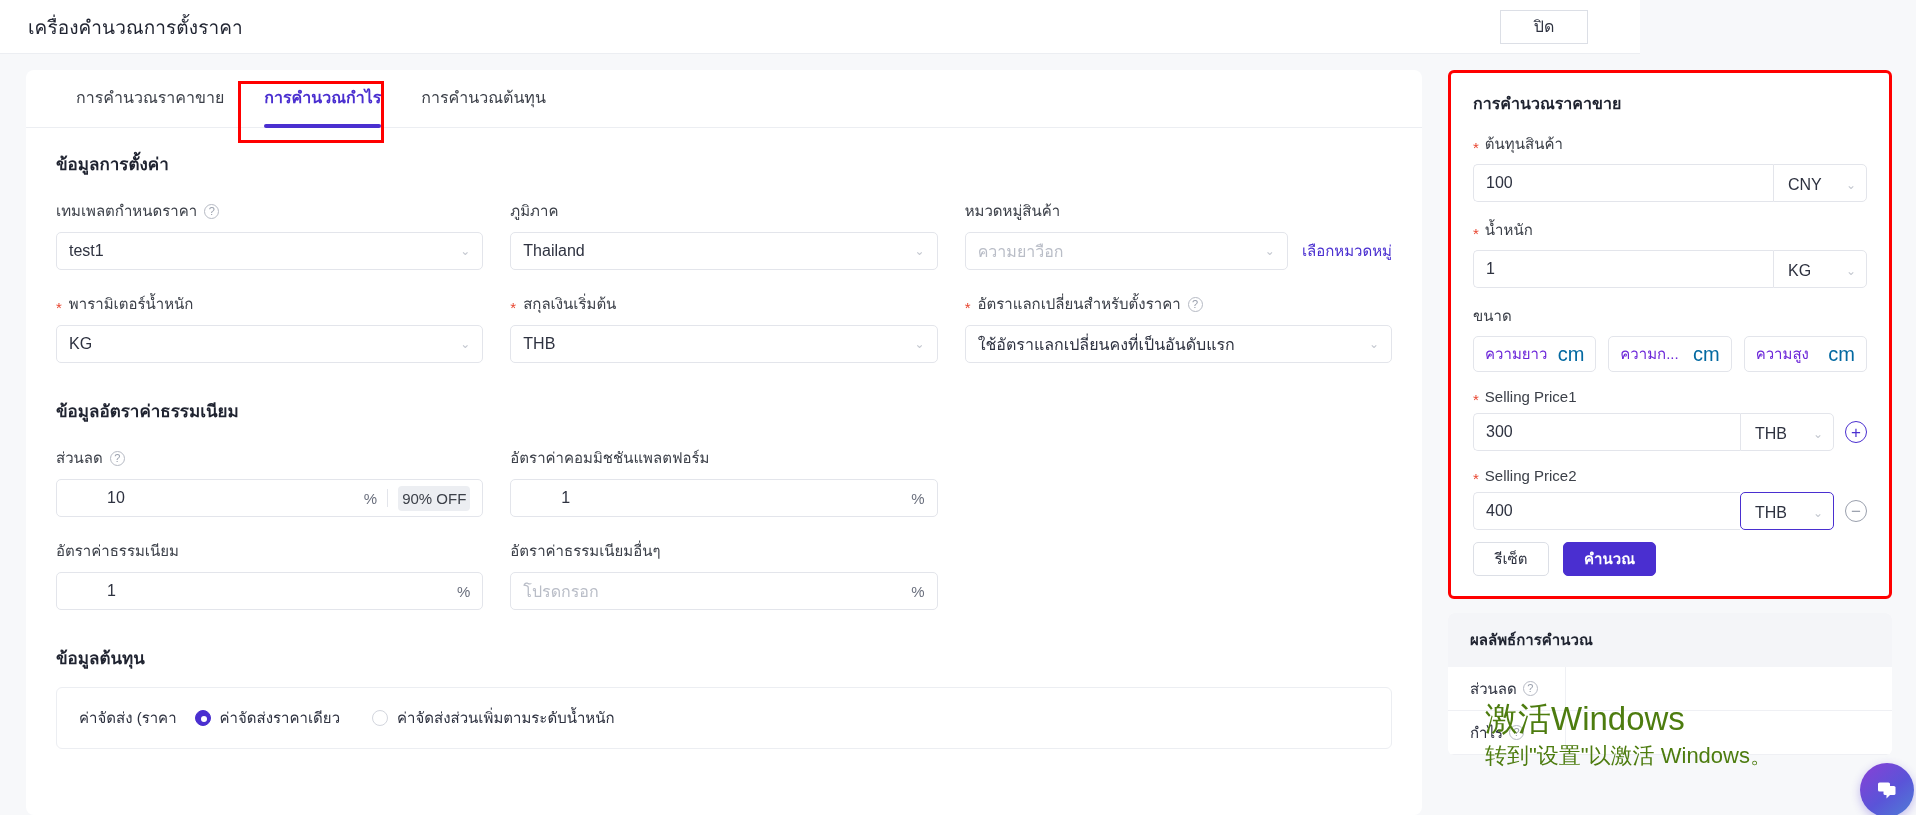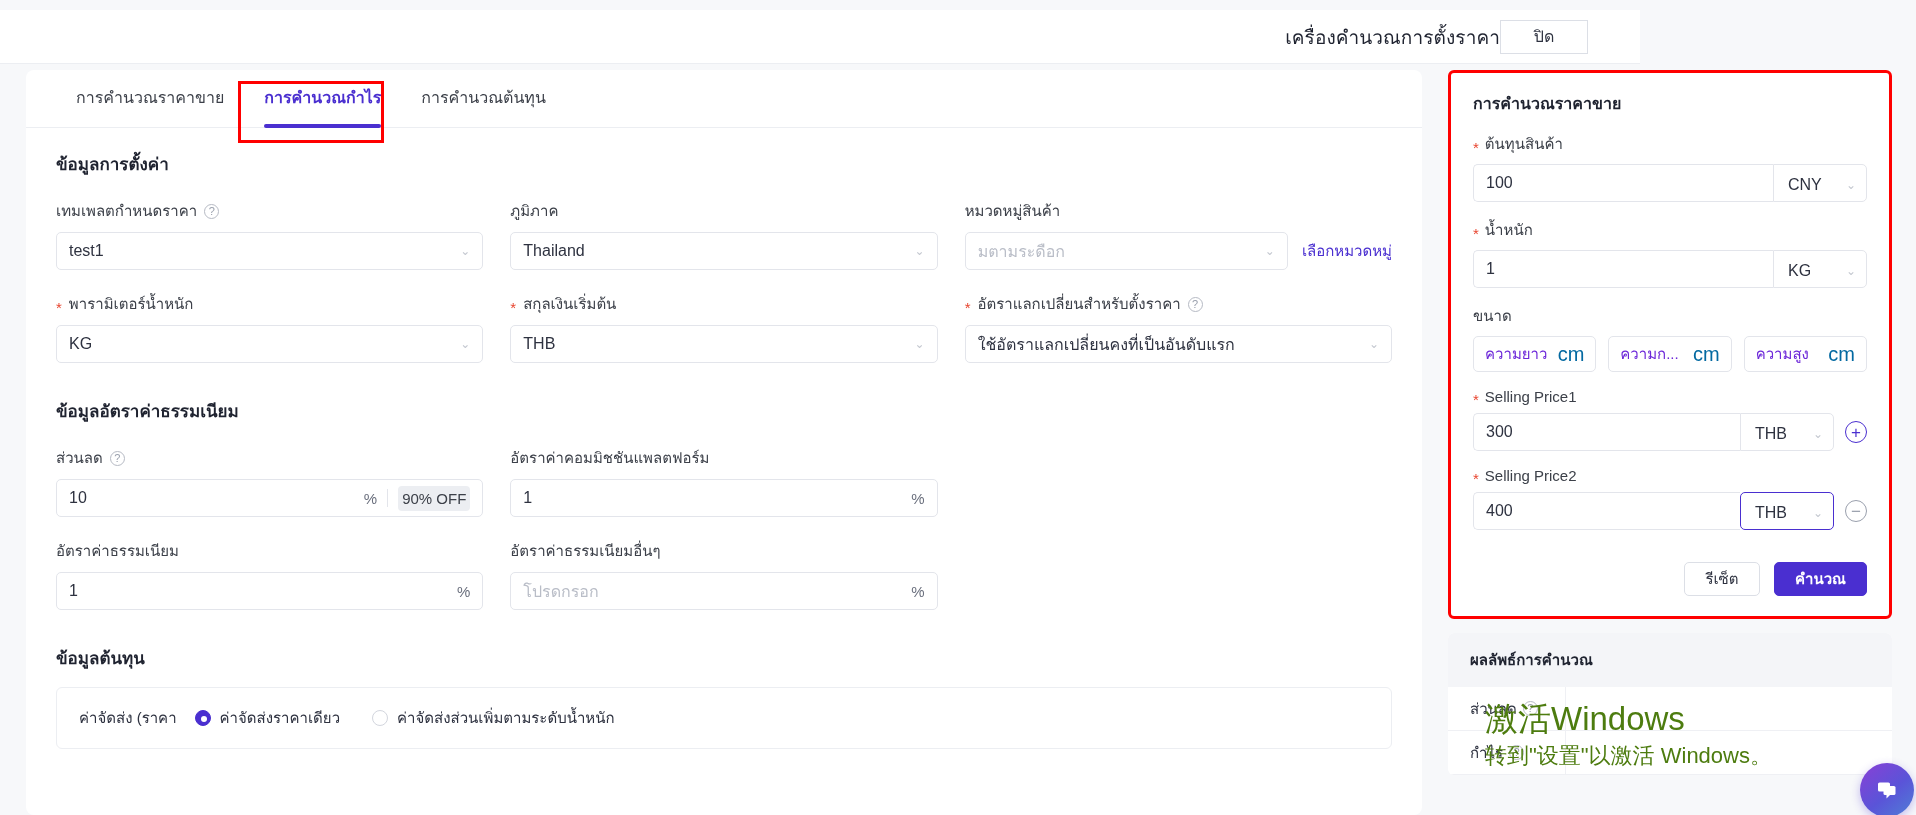--- a/index.html
+++ b/index.html
@@ -7,23 +7,23 @@
     width: 1916px; height: 815px;
     background: #ffffff;
     font-family: "Liberation Sans", "DejaVu Sans", sans-serif;
     color: #1f2330;
     overflow: hidden;
   }
   .app { position: relative; width: 1916px; height: 815px; background:#f7f8fa; }
 
   
   .topbar {
-    position: absolute; left:0; top:10px; width:1640px; height:54px;
+    position: absolute; left:0; top:0; width:1640px; height:54px;
     background:#ffffff; border-bottom:1px solid #eceef2;
-    display:flex; align-items:center; justify-content:flex-end;
+    display:flex; align-items:center; justify-content:space-between;
     padding: 0 52px 0 28px;
   }
   .topbar-title { font-size:19px; color:#1f2330; letter-spacing:.1px; }
   .close-btn {
     min-width:88px; height:34px; border:1px solid #dcdfe6; border-radius:0;
     background:#fff; color:#2e3240; font-size:16px;
     display:flex; align-items:center; justify-content:center; cursor:pointer;
     padding: 0 18px;
   }
 
@@ -72,21 +72,21 @@
   }
   .inp .val { flex:1; overflow:hidden; white-space:nowrap; }
   .inp .ph { flex:1; color:#b9bdc7; overflow:hidden; white-space:nowrap; }
   .chev { color:#c4c8d0; font-size:12px; margin-left:8px; }
   .suffix { color:#6a6f7d; font-size:15px; }
   .divline { width:1px; height:18px; background:#e3e5eb; margin:0 10px; }
   .pill {
     background:#eceef2; color:#3c4049; font-size:15px; border-radius:4px;
     padding: 4px 4px; white-space:nowrap;
   }
-  .inp.num .val { text-align:left; }
+  .inp.num .val { text-align:left;margin-left:38px; }
 
   .cat-row { display:flex; align-items:center; gap:14px; }
   .cat-row .inp { flex:1; }
   .link { color:#4a2fd0; font-size:15px; cursor:pointer; white-space:nowrap; }
 
   .block-head { margin-top: 34px; }
 
   .cost-box {
     margin-top:16px; border:1px solid #eceef2; border-radius:6px;
     padding: 18px 22px; display:flex; align-items:center; gap:18px;
@@ -141,21 +141,21 @@
 
   .dims { display:flex; gap:12px; }
   .dim {
     flex:1; height:36px; border:1px solid #e3e5eb; border-radius:5px;
     display:flex; align-items:center; justify-content:space-between;
     padding: 0 11px; background:#fff;
   }
   .dim .dph { color:#6d28d9; font-size:15px; overflow:hidden; white-space:nowrap; }
   .dim .du { color:#0369a1; font-size:20px; }
 
-  .actions { display:flex; justify-content:flex-end; gap:14px; margin-top:32px; }
+  .actions { display:flex; justify-content:flex-start; gap:14px; margin-top:12px; }
   .btn {
     height:34px; min-width:76px; border-radius:5px; font-size:15px;
     display:flex; align-items:center; justify-content:center; cursor:pointer;
     padding: 0 20px;
   }
   .btn.ghost { border:1px solid #dcdfe6; background:#fff; color:#2e3240; }
   .btn.primary { background:#4a2fd0; color:#fff; border:1px solid #4a2fd0; font-weight:bold;}
 
   .result-card {
     margin-top:14px; background:#ffffff; border-radius:6px; overflow:hidden;
@@ -234,21 +234,21 @@
             <span class="chev">⌄</span>
           </div>
         </div>
 
         <div class="field">
           <div class="flabel">
             <span>หมวดหมู่สินค้า</span>
           </div>
           <div class="cat-row">
             <div class="inp">
-              <span class="ph">มตามระดือก</span>
+              <span class="ph">ความยาวือก</span>
               <span class="chev">⌄</span>
             </div>
             <span class="link">เลือกหมวดหมู่</span>
           </div>
         </div>
 
         <div class="field">
           <div class="flabel">
             <span class="req">*</span>
             <span>พารามิเตอร์น้ำหนัก</span>

